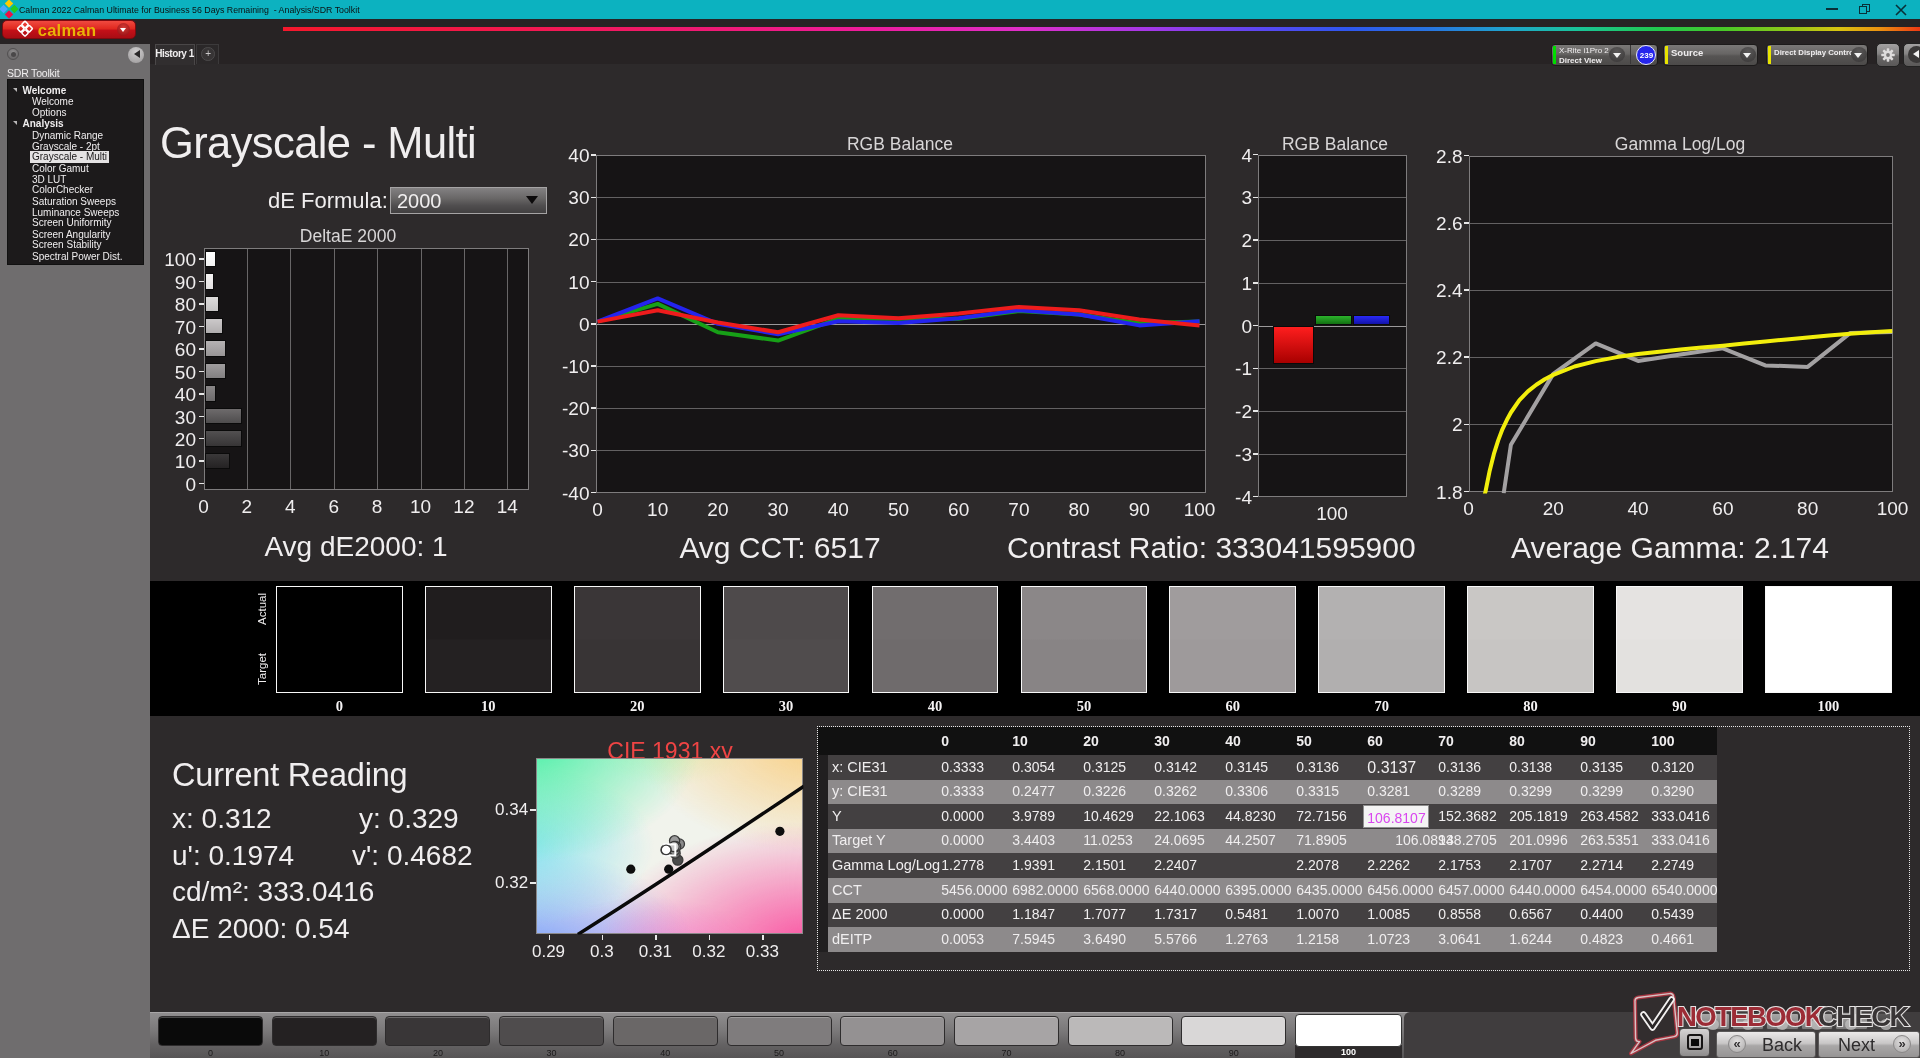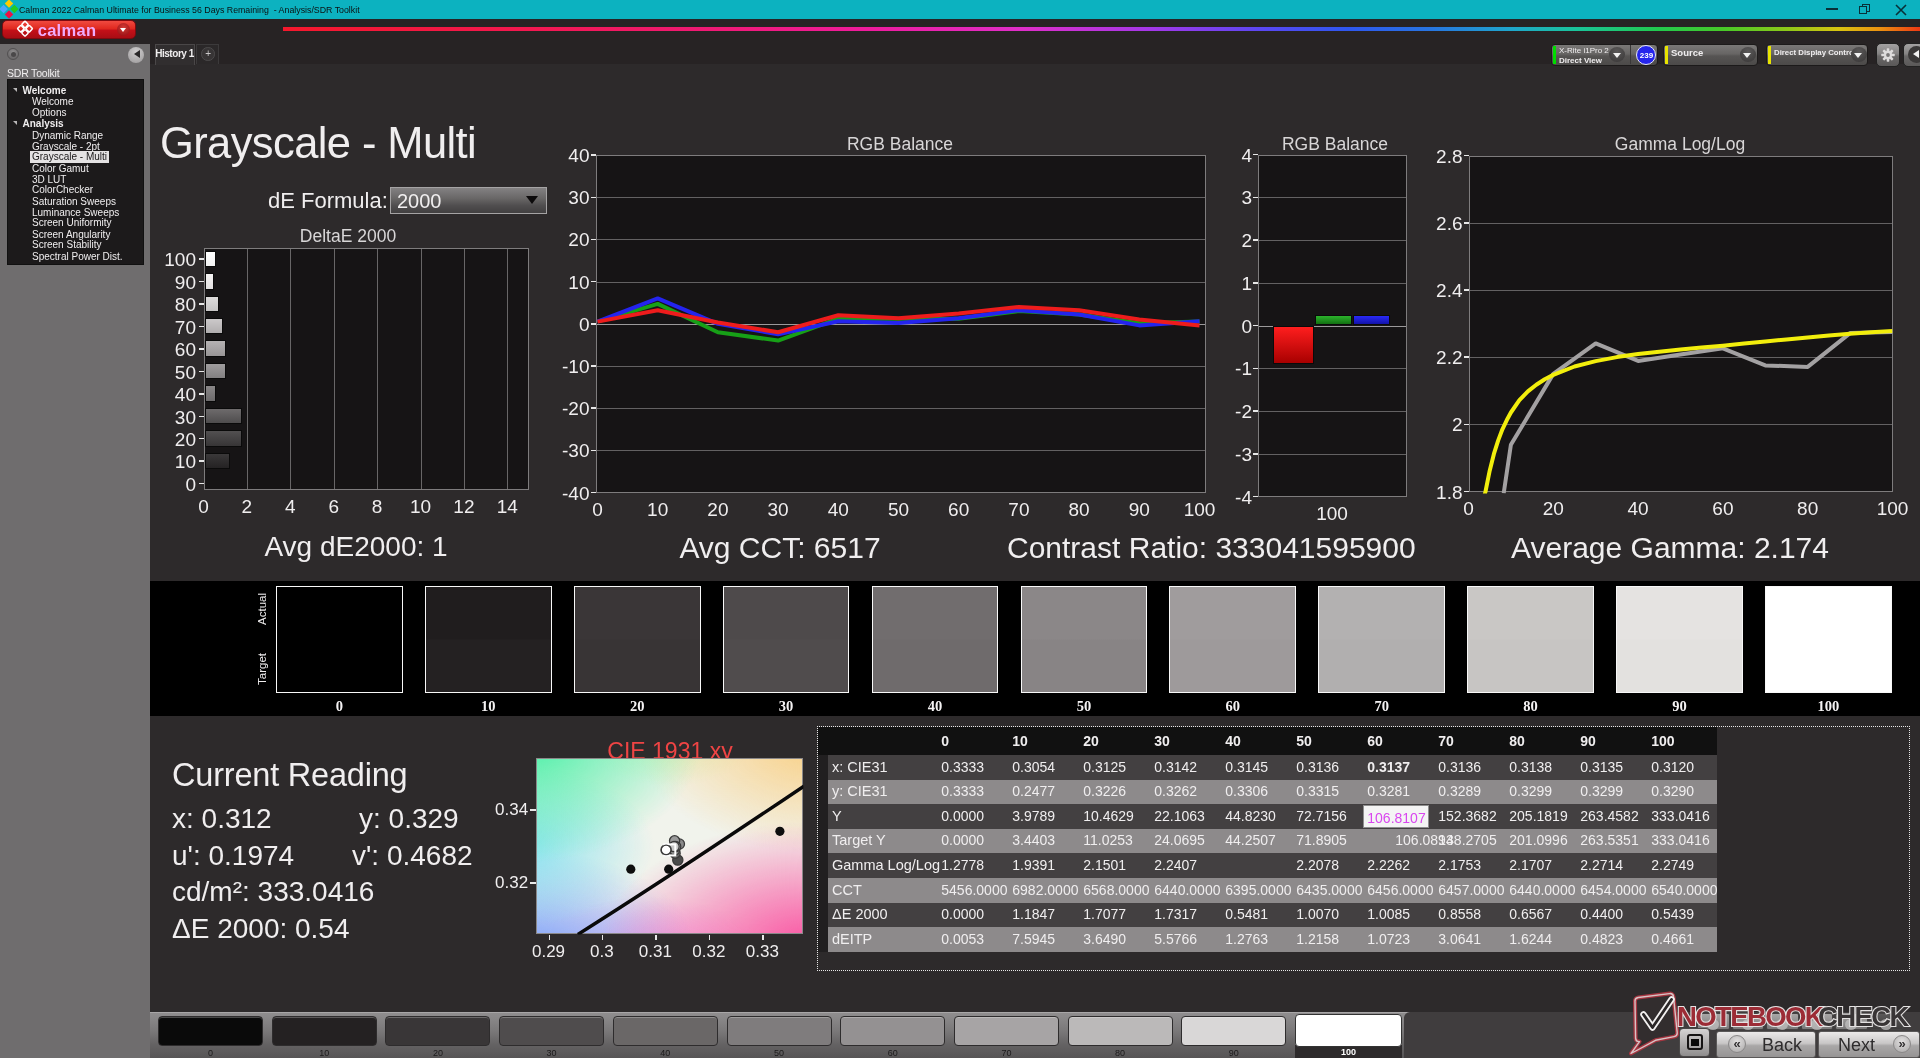--- a/index.html
+++ b/index.html
@@ -26,21 +26,21 @@
 <div class="a" style="left:283px;top:26.5px;width:1637px;height:4px;background:linear-gradient(to right,#f5182c 0%,#f21850 15%,#ef1a78 27%,#ee1c9e 36%,#e02ec8 45%,#a438e8 53%,#5848f2 60%,#2f57ee 65%,#2874e0 70%,#1fa6cc 75%,#1ac49a 79%,#22c84e 84%,#48c828 88%,#90c818 92%,#d8c410 95%,#eb9210 97.5%,#ee3914 100%);"></div>
 <div class="a" style="left:2px;top:19.5px;width:134px;height:19.5px;border-radius:5px;background:linear-gradient(#f04a40 0%,#e02920 45%,#c41018 55%,#a90d14 100%);border:1px solid #7e0a10;"></div>
 <svg width="20" height="20" style="left:15px;top:19px;">
     <g transform="translate(10,9.7) rotate(45)" fill="none" stroke="#ffffff" stroke-width="1.5">
       <rect x="-5.4" y="-5.4" width="4.9" height="4.9" rx="0.8"></rect>
       <rect x="0.5" y="-5.4" width="4.9" height="4.9" rx="0.8"></rect>
       <rect x="-5.4" y="0.5" width="4.9" height="4.9" rx="0.8"></rect>
       <rect x="0.5" y="0.5" width="4.9" height="4.9" rx="0.8"></rect>
     </g>
   </svg>
-<div class="a" style="left:34px;top:20.5px;width:66px;text-align:center;font-size:16.5px;font-weight:700;color:#f0abfc;letter-spacing:0.3px;">calman</div>
+<div class="a" style="left:34px;top:20.5px;width:66px;text-align:center;font-size:16.5px;font-weight:700;color:#eab308;letter-spacing:0.3px;">calman</div>
 <div class="a" style="left:117px;top:23px;width:13px;height:13px;border-radius:50%;background:radial-gradient(circle at 50% 35%,#d43a34,#8f0a10);"></div>
 <div class="a" style="left:120px;top:28px;width:0;height:0;border-left:3.5px solid transparent;border-right:3.5px solid transparent;border-top:4.5px solid #fff;"></div>
 <div class="a" style="left:1551px;top:43.5px;width:107px;height:22px;border-radius:4px;background:linear-gradient(#7a7877 0%,#676564 45%,#565453 55%,#4c4a49 100%);border:1px solid #1c1a1a;"></div>
 <div class="a" style="left:1553px;top:45.5px;width:3px;height:18px;background:#00dd00;"></div>
 <div class="lbl" style="left:1559px;top:45.5px;font-size:8px;font-weight:400;white-space:nowrap;">X-Rite i1Pro 2</div>
 <div class="lbl" style="left:1559px;top:55.5px;font-size:8px;font-weight:700;white-space:nowrap;">Direct View</div>
 <div class="a" style="left:1609px;top:47px;width:16px;height:15px;border-radius:50%;background:radial-gradient(circle at 50% 30%,#5a5858,#383636);"></div>
 <div class="a" style="left:1612.5px;top:52.5px;width:0;height:0;border-left:4.5px solid transparent;border-right:4.5px solid transparent;border-top:5.5px solid #f2f2f2;"></div>
 <div class="a" style="left:1630px;top:45px;width:1px;height:19px;background:#3a3838;"></div>
 <div class="a" style="left:1636px;top:45px;width:20px;height:20px;border-radius:50%;background:#2525ec;border:1.4px solid #e8e8f8;"></div>
@@ -352,21 +352,21 @@
 <div class="lbl" style="left:1651.3px;top:733px;font-size:14px;font-weight:700;">100</div>
 <div class="a" style="left:827.5px;top:755.0px;width:889.5px;height:24.6px;background:#434041;"></div>
 <div class="a" style="left:818px;top:755.0px;width:9.5px;height:24.6px;background:#211f20;"></div>
 <div class="lbl" style="left:832px;top:758.5px;font-size:14.5px;white-space:nowrap;">x: CIE31</div>
 <div class="lbl" style="left:941.3px;top:758.5px;font-size:14px;">0.3333</div>
 <div class="lbl" style="left:1012.3px;top:758.5px;font-size:14px;">0.3054</div>
 <div class="lbl" style="left:1083.3px;top:758.5px;font-size:14px;">0.3125</div>
 <div class="lbl" style="left:1154.3px;top:758.5px;font-size:14px;">0.3142</div>
 <div class="lbl" style="left:1225.3px;top:758.5px;font-size:14px;">0.3145</div>
 <div class="lbl" style="left:1296.3px;top:758.5px;font-size:14px;">0.3136</div>
-<div class="lbl" style="left:1367.3px;top:758.5px;font-size:14px;font-weight:bold;">0.3137</div>
+<div class="lbl" style="left:1367.3px;top:758.5px;font-size:16px;">0.3137</div>
 <div class="lbl" style="left:1438.3px;top:758.5px;font-size:14px;">0.3136</div>
 <div class="lbl" style="left:1509.3px;top:758.5px;font-size:14px;">0.3138</div>
 <div class="lbl" style="left:1580.3px;top:758.5px;font-size:14px;">0.3135</div>
 <div class="lbl" style="left:1651.3px;top:758.5px;font-size:14px;">0.3120</div>
 <div class="a" style="left:827.5px;top:779.6px;width:889.5px;height:24.6px;background:#8d8a8b;"></div>
 <div class="a" style="left:818px;top:779.6px;width:9.5px;height:24.6px;background:#211f20;"></div>
 <div class="lbl" style="left:832px;top:783.1px;font-size:14.5px;white-space:nowrap;">y: CIE31</div>
 <div class="lbl" style="left:941.3px;top:783.1px;font-size:14px;">0.3333</div>
 <div class="lbl" style="left:1012.3px;top:783.1px;font-size:14px;">0.2477</div>
 <div class="lbl" style="left:1083.3px;top:783.1px;font-size:14px;">0.3226</div>

